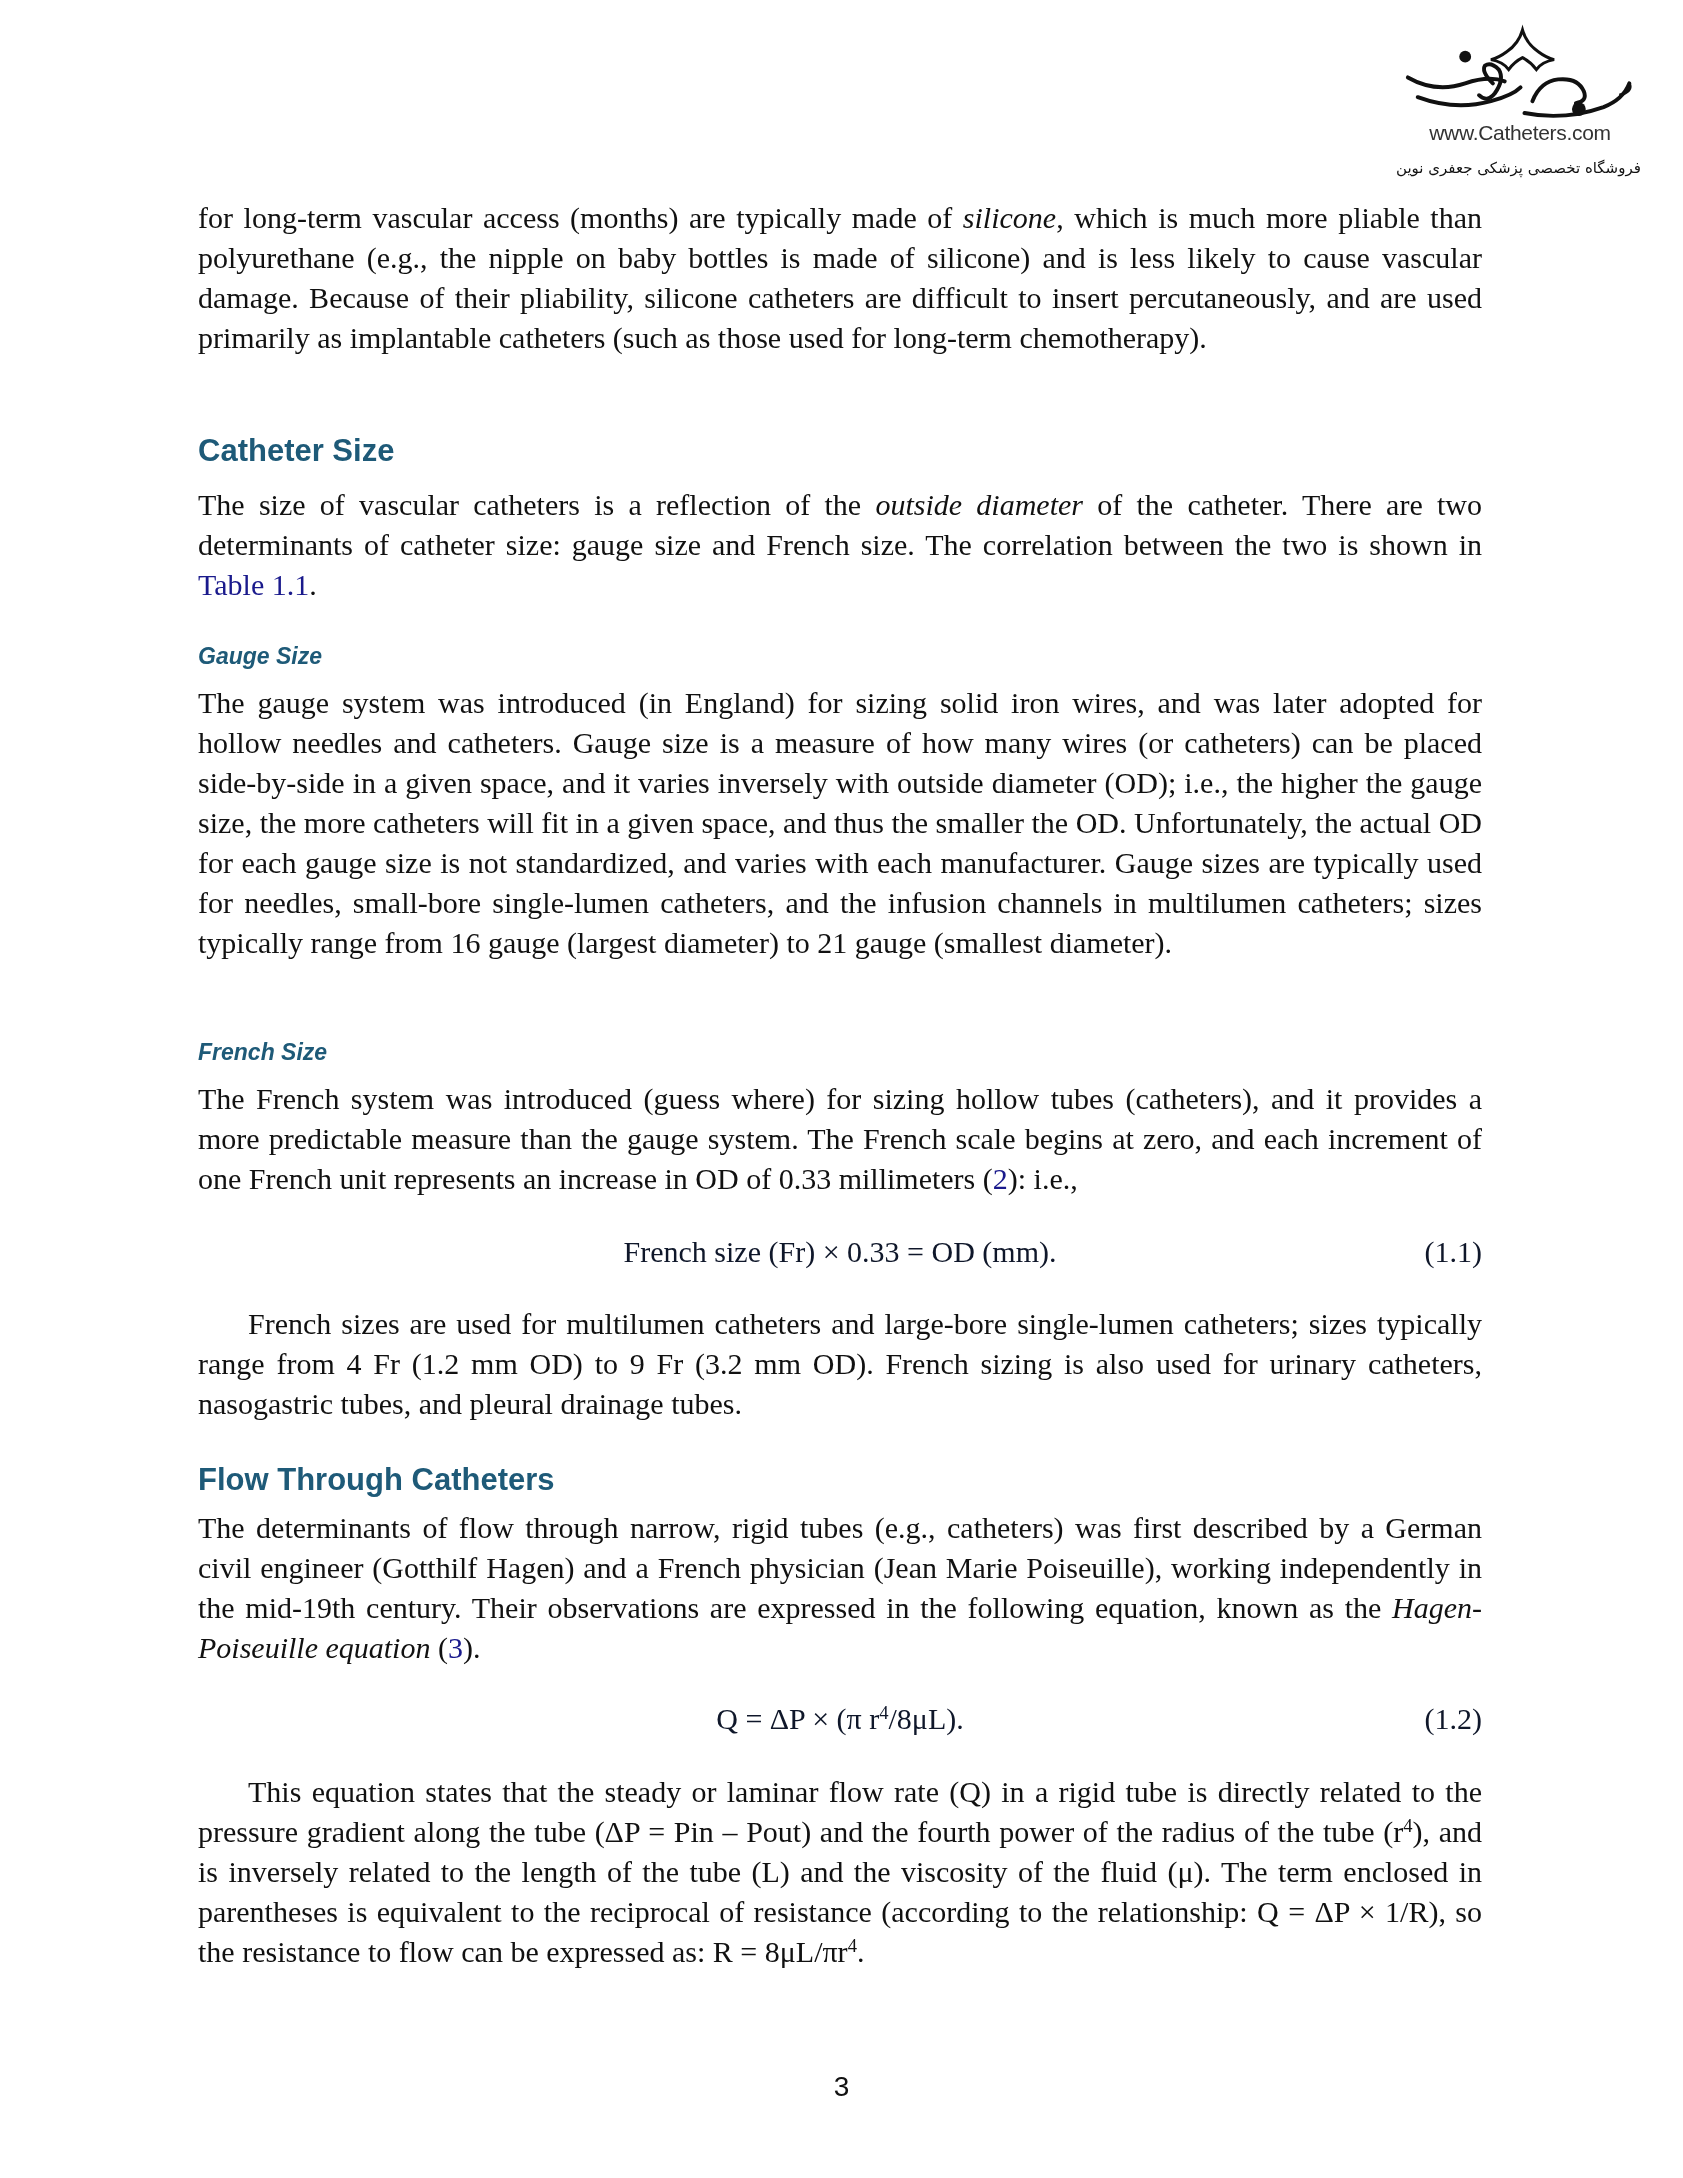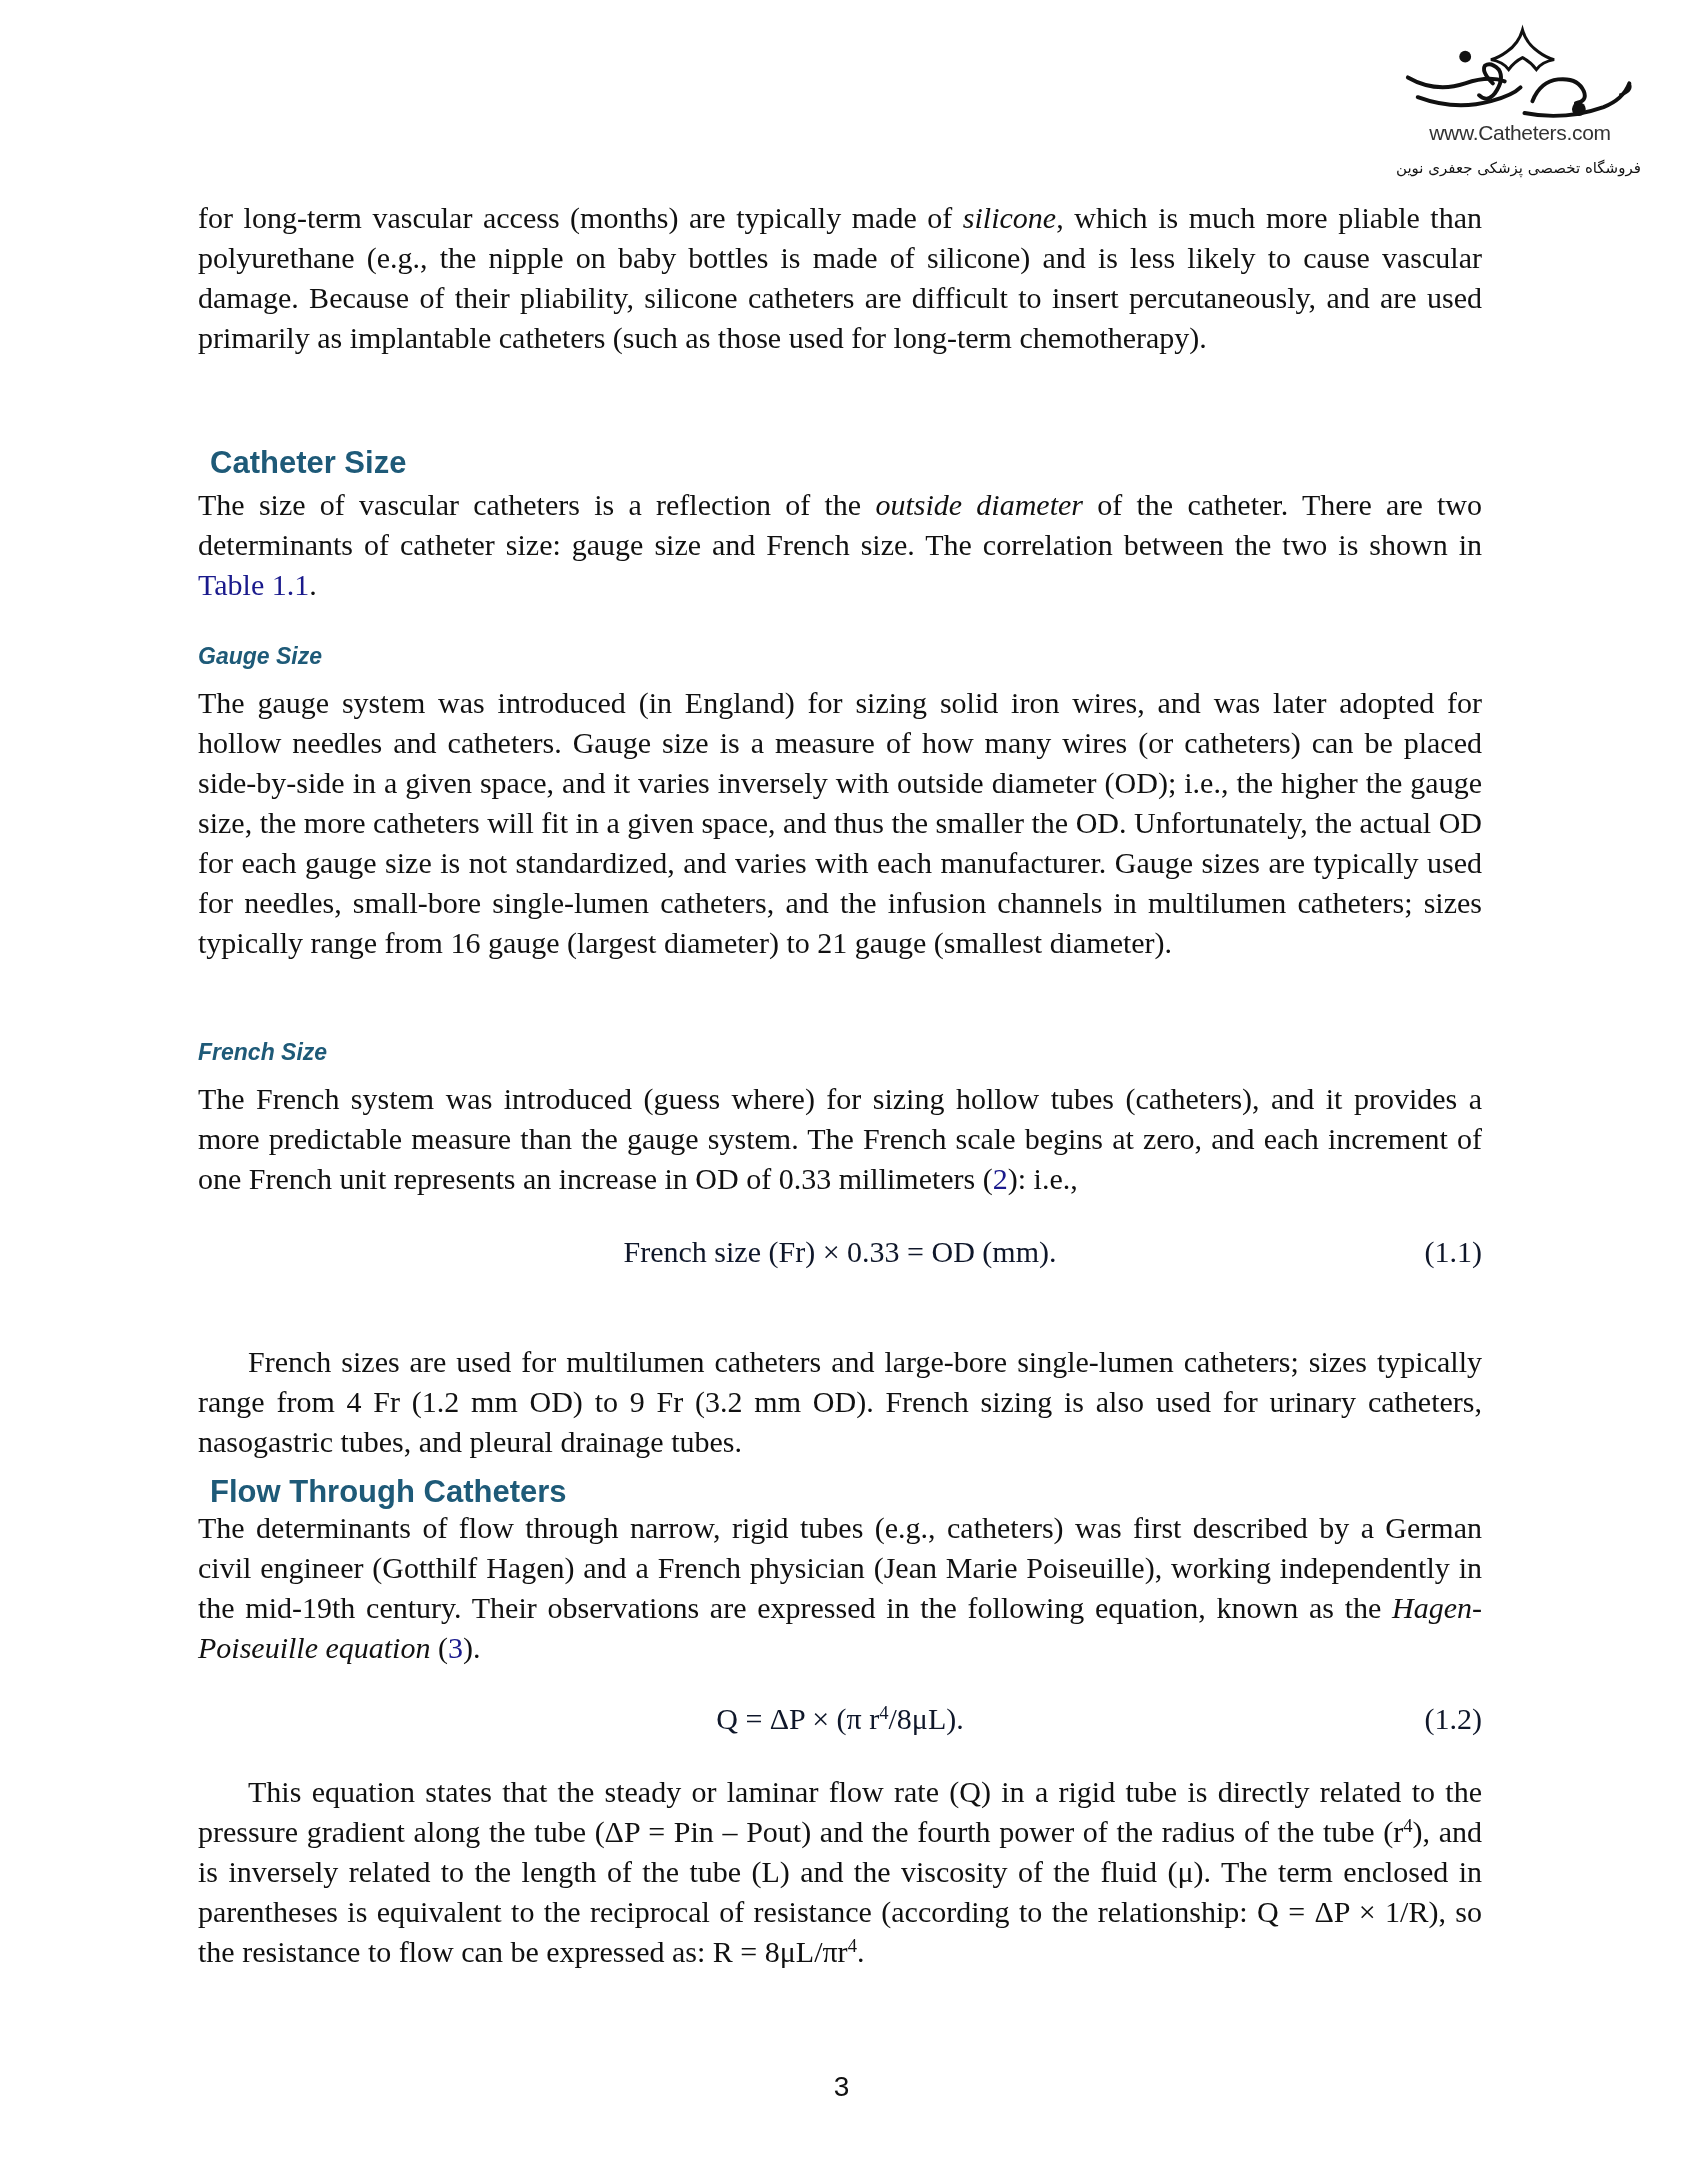--- a/index.html
+++ b/index.html
@@ -7,21 +7,21 @@
   .page { position: absolute; left: 0; top: 0; width: 1683px; height: 2178px; background: #fff; }
   .blk { position: absolute; left: 198px; width: 1284px; }
   .para {
     font-family: "Liberation Serif", "DejaVu Serif", serif;
     font-size: 30px; line-height: 40px; color: #111;
     text-align: justify; margin: 0;
   }
   .para.indent { text-indent: 50px; }
   .h1 {
     font-family: "Liberation Sans", "DejaVu Sans", sans-serif;
-    font-weight: bold; font-size: 31px; line-height: 36px; color: #1e5a78; margin: 12px;
+    font-weight: bold; font-size: 31px; line-height: 36px; color: #1e5a78; margin: 0;
   }
   .h2 {
     font-family: "Liberation Sans", "DejaVu Sans", sans-serif;
     font-weight: bold; font-style: italic; font-size: 23px; line-height: 32px; color: #1e5a78; margin: 0;
   }
   .eq {
     font-family: "Liberation Serif", "DejaVu Serif", serif;
     font-size: 30px; line-height: 40px; color: #0f172a; position: absolute; left: 198px; width: 1284px; height: 40px;
   }
   .eq .expr { position: absolute; left: 0; right: 0; text-align: center; }
@@ -75,21 +75,21 @@
 
   <h3 class="blk h2" style="top:1036px;">French Size</h3>
 
   <p class="blk para" style="top:1079px;"><span>The French system was introduced (guess where) for sizing hollow tubes (catheters), and it provides a more predictable measure than the gauge system. The French scale begins at zero, and each increment of one French unit represents an increase in OD of 0.33 millimeters (</span><span class="link">2</span><span>): i.e.,</span></p>
 
   <div class="eq" style="top:1232px;">
     <span class="expr">French size (Fr) × 0.33 = OD (mm).</span>
     <span class="num">(1.1)</span>
   </div>
 
-  <p class="blk para indent" style="top:1304px;margin-top:38px;">French sizes are used for multilumen catheters and large-bore single-lumen catheters; sizes typically range from 4 Fr (1.2 mm OD) to 9 Fr (3.2 mm OD). French sizing is also used for urinary catheters, nasogastric tubes, and pleural drainage tubes.</p>
+  <p class="blk para indent" style="top:1304px;">French sizes are used for multilumen catheters and large-bore single-lumen catheters; sizes typically range from 4 Fr (1.2 mm OD) to 9 Fr (3.2 mm OD). French sizing is also used for urinary catheters, nasogastric tubes, and pleural drainage tubes.</p>
 
   <h2 class="blk h1" style="top:1462px;">Flow Through Catheters</h2>
 
   <p class="blk para" style="top:1508px;"><span>The determinants of flow through narrow, rigid tubes (e.g., catheters) was first described by a German civil engineer (Gotthilf Hagen) and a French physician (Jean Marie Poiseuille), working independently in the mid-19th century. Their observations are expressed in the following equation, known as the </span><em>Hagen-Poiseuille equation</em><span> (</span><span class="link">3</span><span>).</span></p>
 
   <div class="eq" style="top:1699px;">
     <span class="expr"><span>Q = ΔP × (π r</span><sup>4</sup><span>/8μL).</span></span>
     <span class="num">(1.2)</span>
   </div>
 

